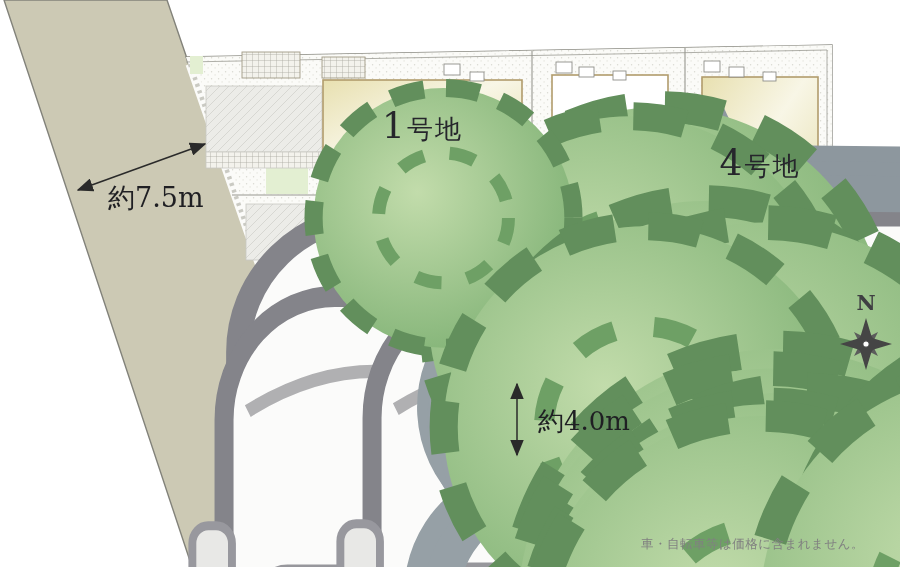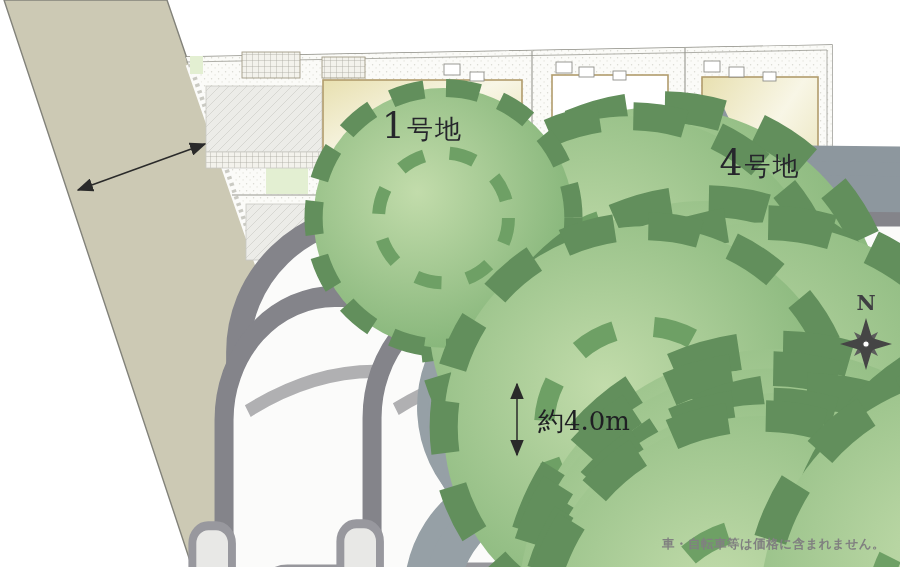--- a/index.html
+++ b/index.html
@@ -197,20 +197,21 @@
 <div class="overlay lot-label" style="left:323px;top:80px;width:199px;padding-top:28px;">
   <span class="num">1</span>
   <span class="suf">号地</span>
 </div>
 
 <div class="overlay lot-label" style="left:702px;top:77px;width:116px;padding-top:68px;">
   <span class="num">4</span>
   <span class="suf">号地</span>
 </div>
 
+<div class="overlay dim-label" style="left:108px;top:180px;">約7.5m</div>
 
 <div class="overlay dim-label" style="left:538px;top:404px;font-size:26px;">約4.0m</div>
 
 <div class="overlay north-label" style="left:846px;top:290px;width:40px;">N</div>
 
-<div class="overlay footnote" style="left:595px;top:536px;width:290px;font-weight:bold;">車・自転車等は価格に含まれません。</div>
+<div class="overlay footnote" style="left:574px;top:536px;width:290px;">車・自転車等は価格に含まれません。</div>
 
 </div>
 
 </body></html>

